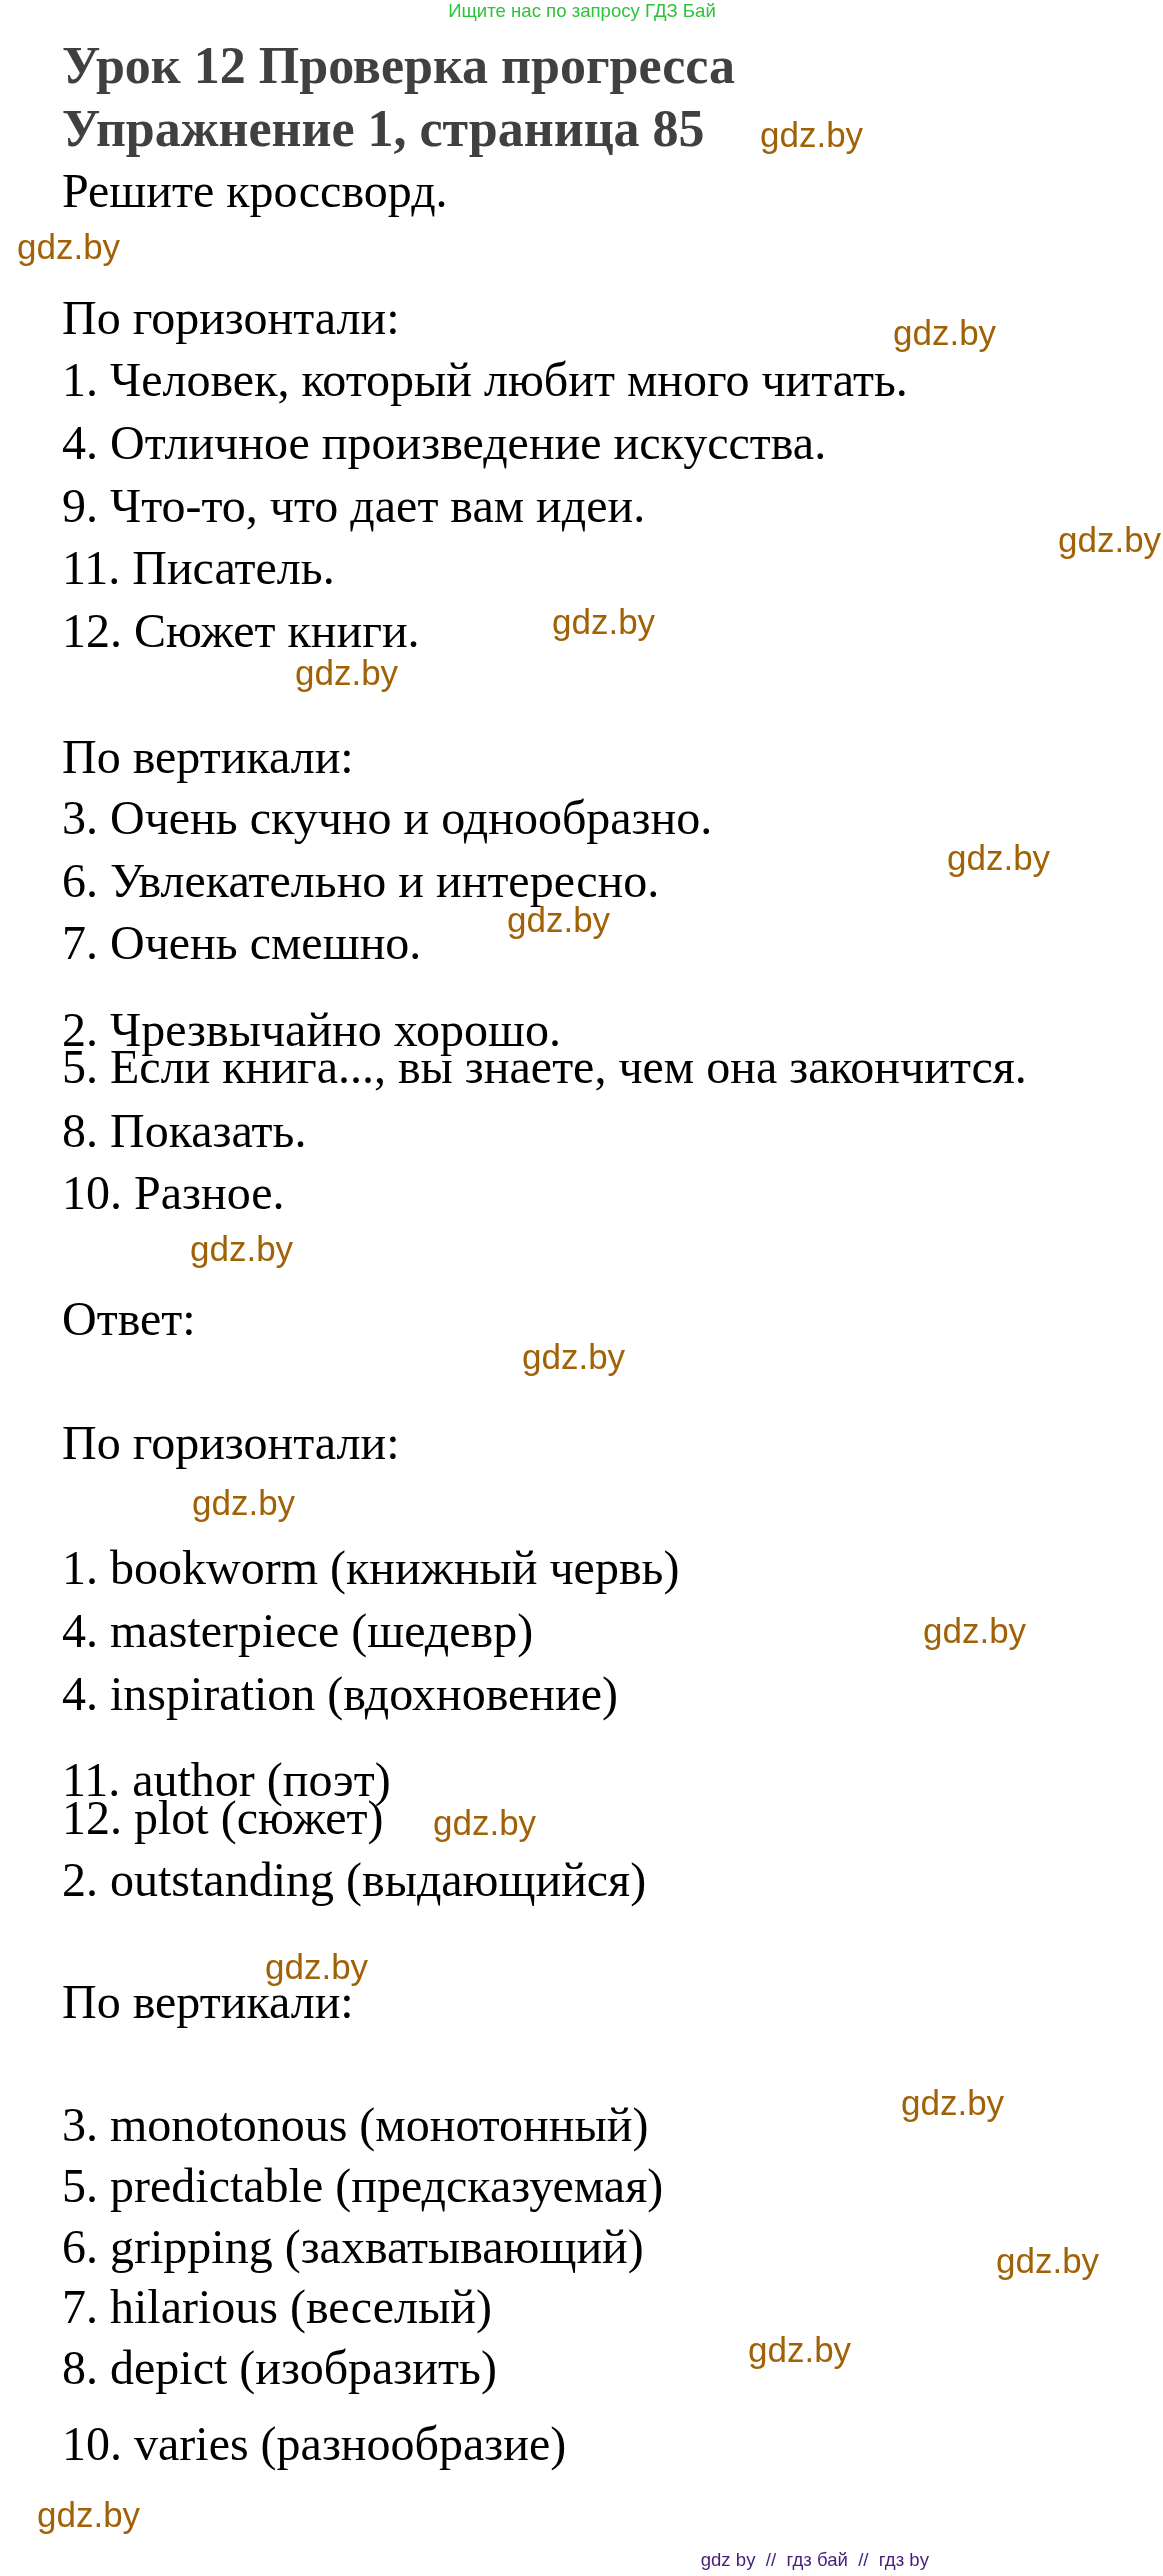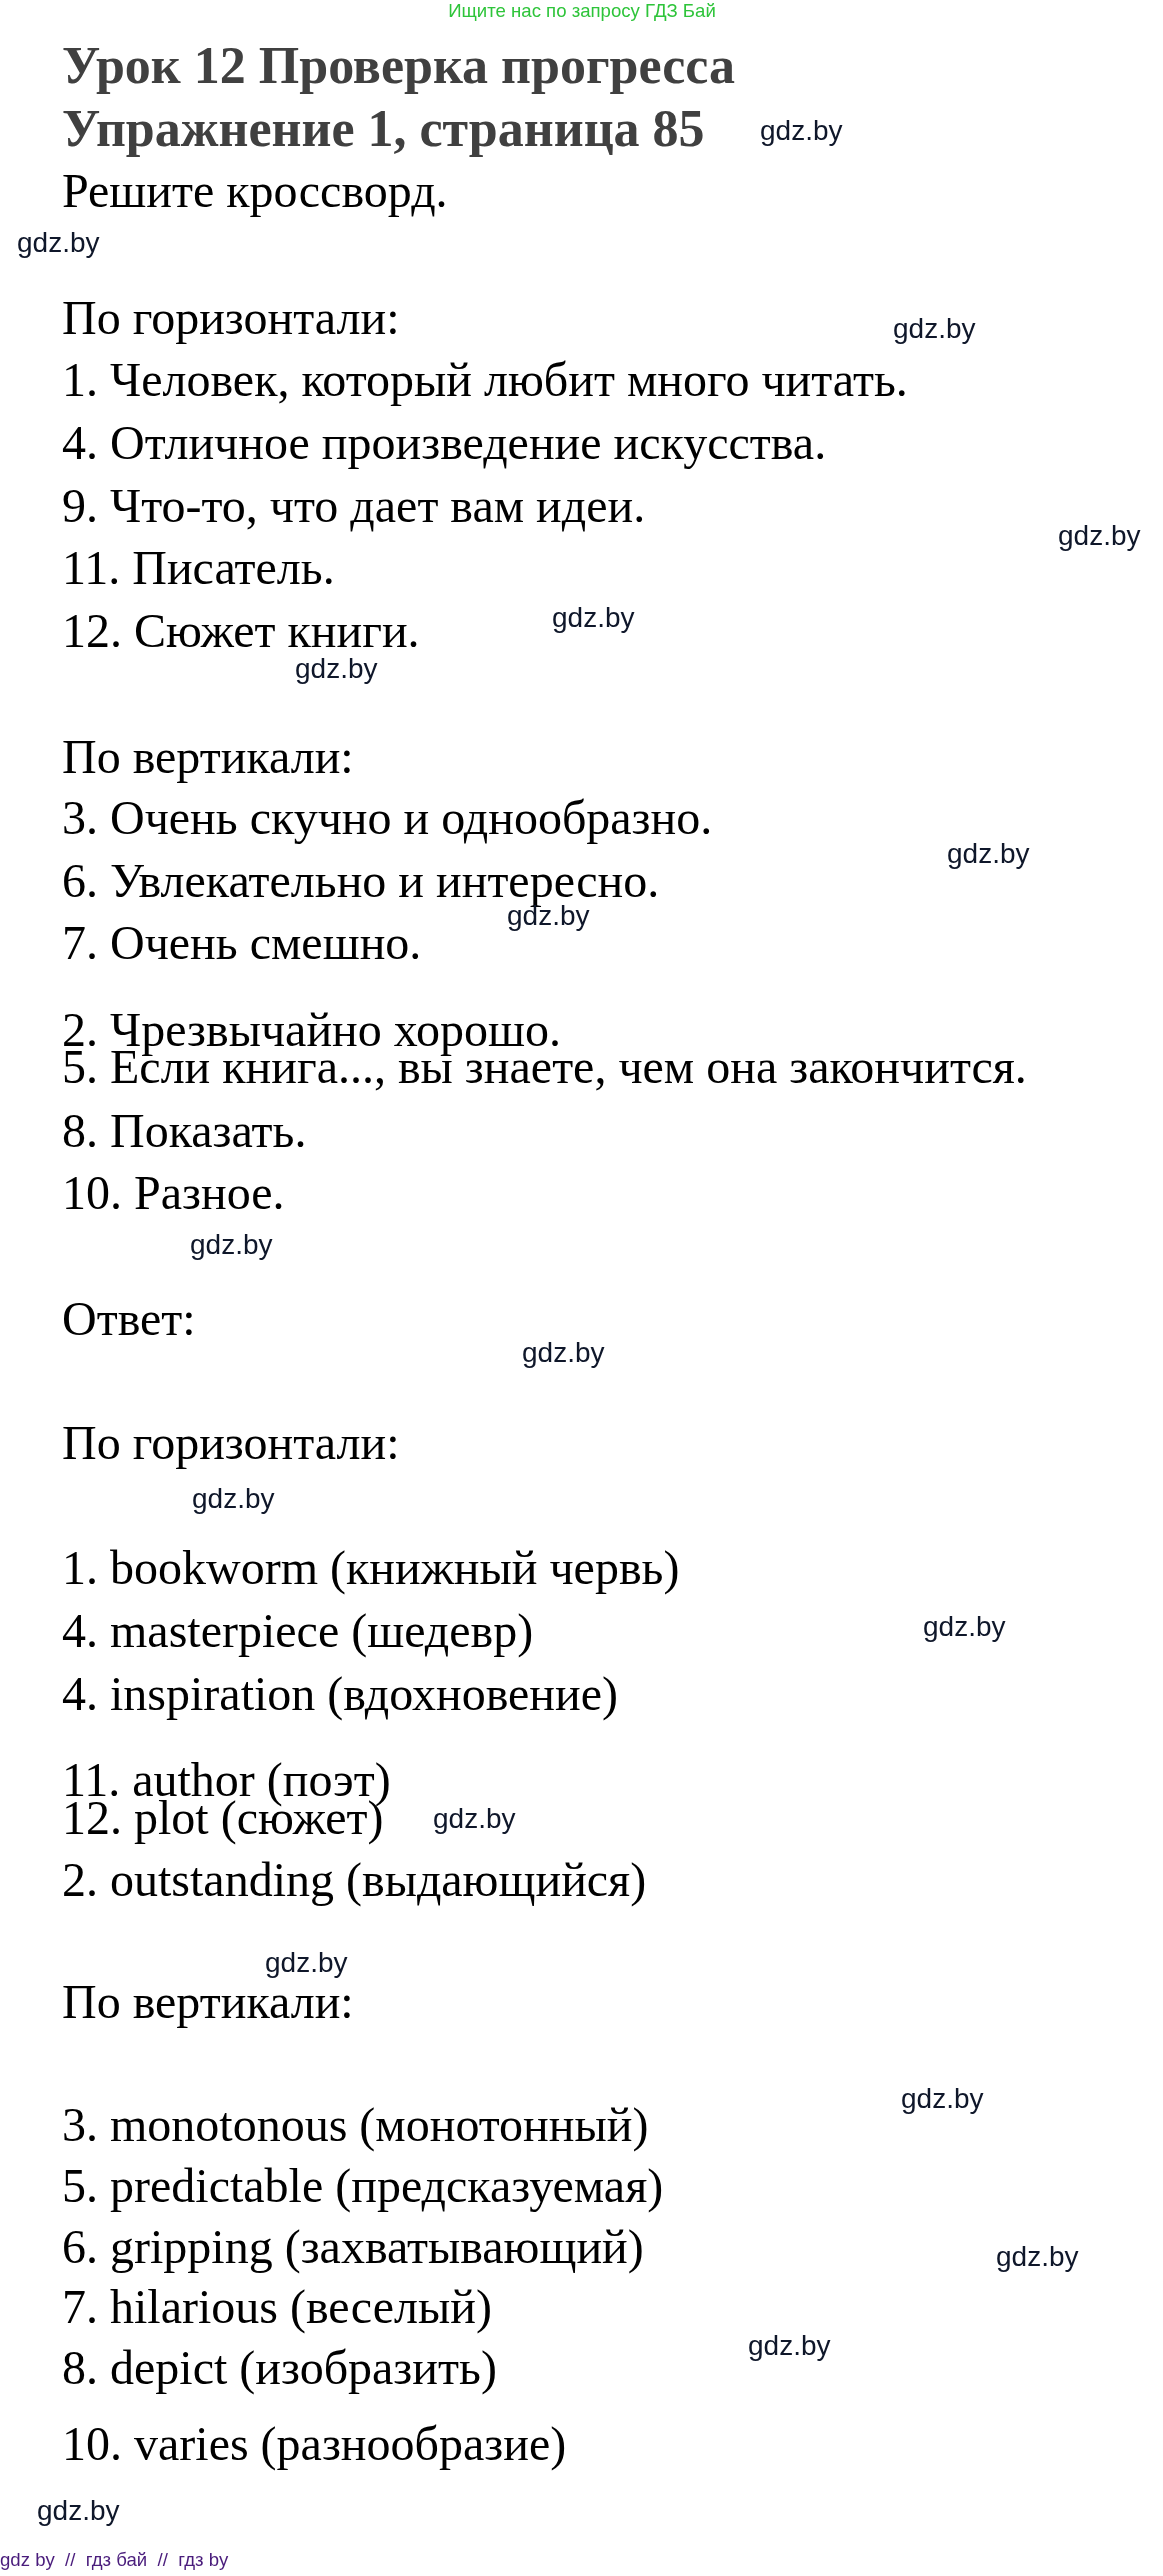--- a/index.html
+++ b/index.html
@@ -1,22 +1,22 @@
 <!DOCTYPE html>
 <html style="font-size:15px"><head>
   <meta charset="utf-8">
   <style>
     html, body { margin: 0; padding: 0; background: #ffffff; }
     body { width: 1164px; height: 2576px; position: relative; overflow: hidden; }
     .abs { position: absolute; white-space: nowrap; line-height: 1; }
     .banner { font-family: "Liberation Sans", sans-serif; font-size: 18.6px; color: #2ec43a; left: 0; width: 1164px; text-align: center; }
     .title { font-family: "Liberation Serif", serif; font-weight: bold; font-size: 52px; color: #404040; left: 62px; }
     .line { font-family: "Liberation Serif", serif; font-size: 48px; color: #000; left: 62px; }
-    .wm { font-family: "Liberation Sans", sans-serif; font-size: 28px; color: #0f172a; }
-    .footer { font-family: "Liberation Sans", sans-serif; font-size: 18.6px; color: #4a1d7c; left: 0; width: 929px; text-align: left; }
+    .wm { font-family: "Liberation Sans", sans-serif; font-size: 35px; color: #a16207; }
+    .footer { font-family: "Liberation Sans", sans-serif; font-size: 18.6px; color: #4a1d7c; left: 0; width: 929px; text-align: right; }
   </style>
 </head>
 <body>
 
 <div class="abs banner" style="top:1.9px;">Ищите нас по запросу ГДЗ Бай</div>
 
 <div class="abs title" style="top:40px;">Урок 12 Проверка прогресса</div>
 <div class="abs title" style="top:103px;">Упражнение 1, страница 85</div>
 <div class="abs line" style="top:167px;">Решите кроссворд.</div>
 

